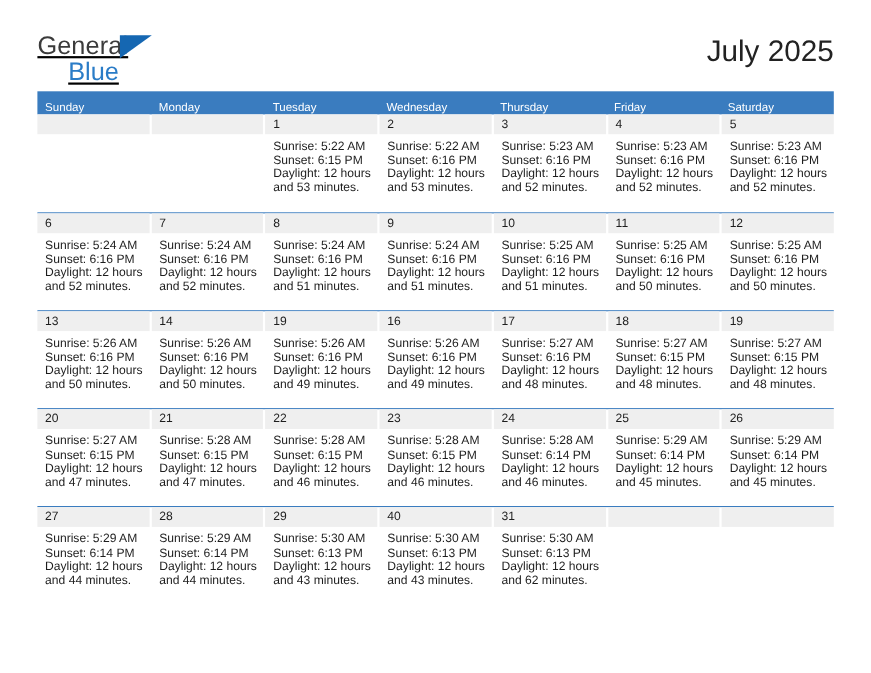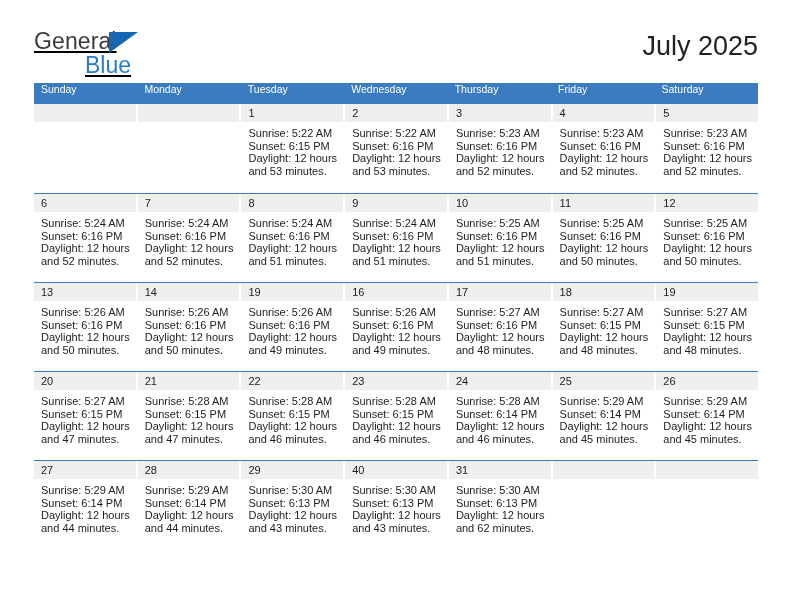--- a/index.html
+++ b/index.html
@@ -43,21 +43,20 @@
     color: #3b3b3b;
     letter-spacing: 0.1px;
     display: block;
   }
   .logo-blue {
     font-size: 23px;
     color: #2a7cc7;
     display: block;
     margin-top: 1px;
     margin-left: 28px;
-    text-align: center;
   }
   .logo-triangle {
     position: absolute;
     left: 75px;
     top: 2px;
     width: 0;
     height: 0;
     border-left: 29px solid #1567b2;
     border-bottom: 21px solid transparent;
   }
@@ -80,21 +79,21 @@
 
   
   .calendar {
     margin-top: 11px;
     width: 724px;
   }
   .weekdays {
     display: flex;
     background: #3a7cbf;
     height: 21px;
-    align-items: flex-start;
+    align-items: flex-end;
   }
   .weekday {
     flex: 1 1 0;
     color: #ffffff;
     font-size: 10.5px;
     padding-left: 7px;
     box-sizing: border-box;
   }
   .week {
     display: flex;

